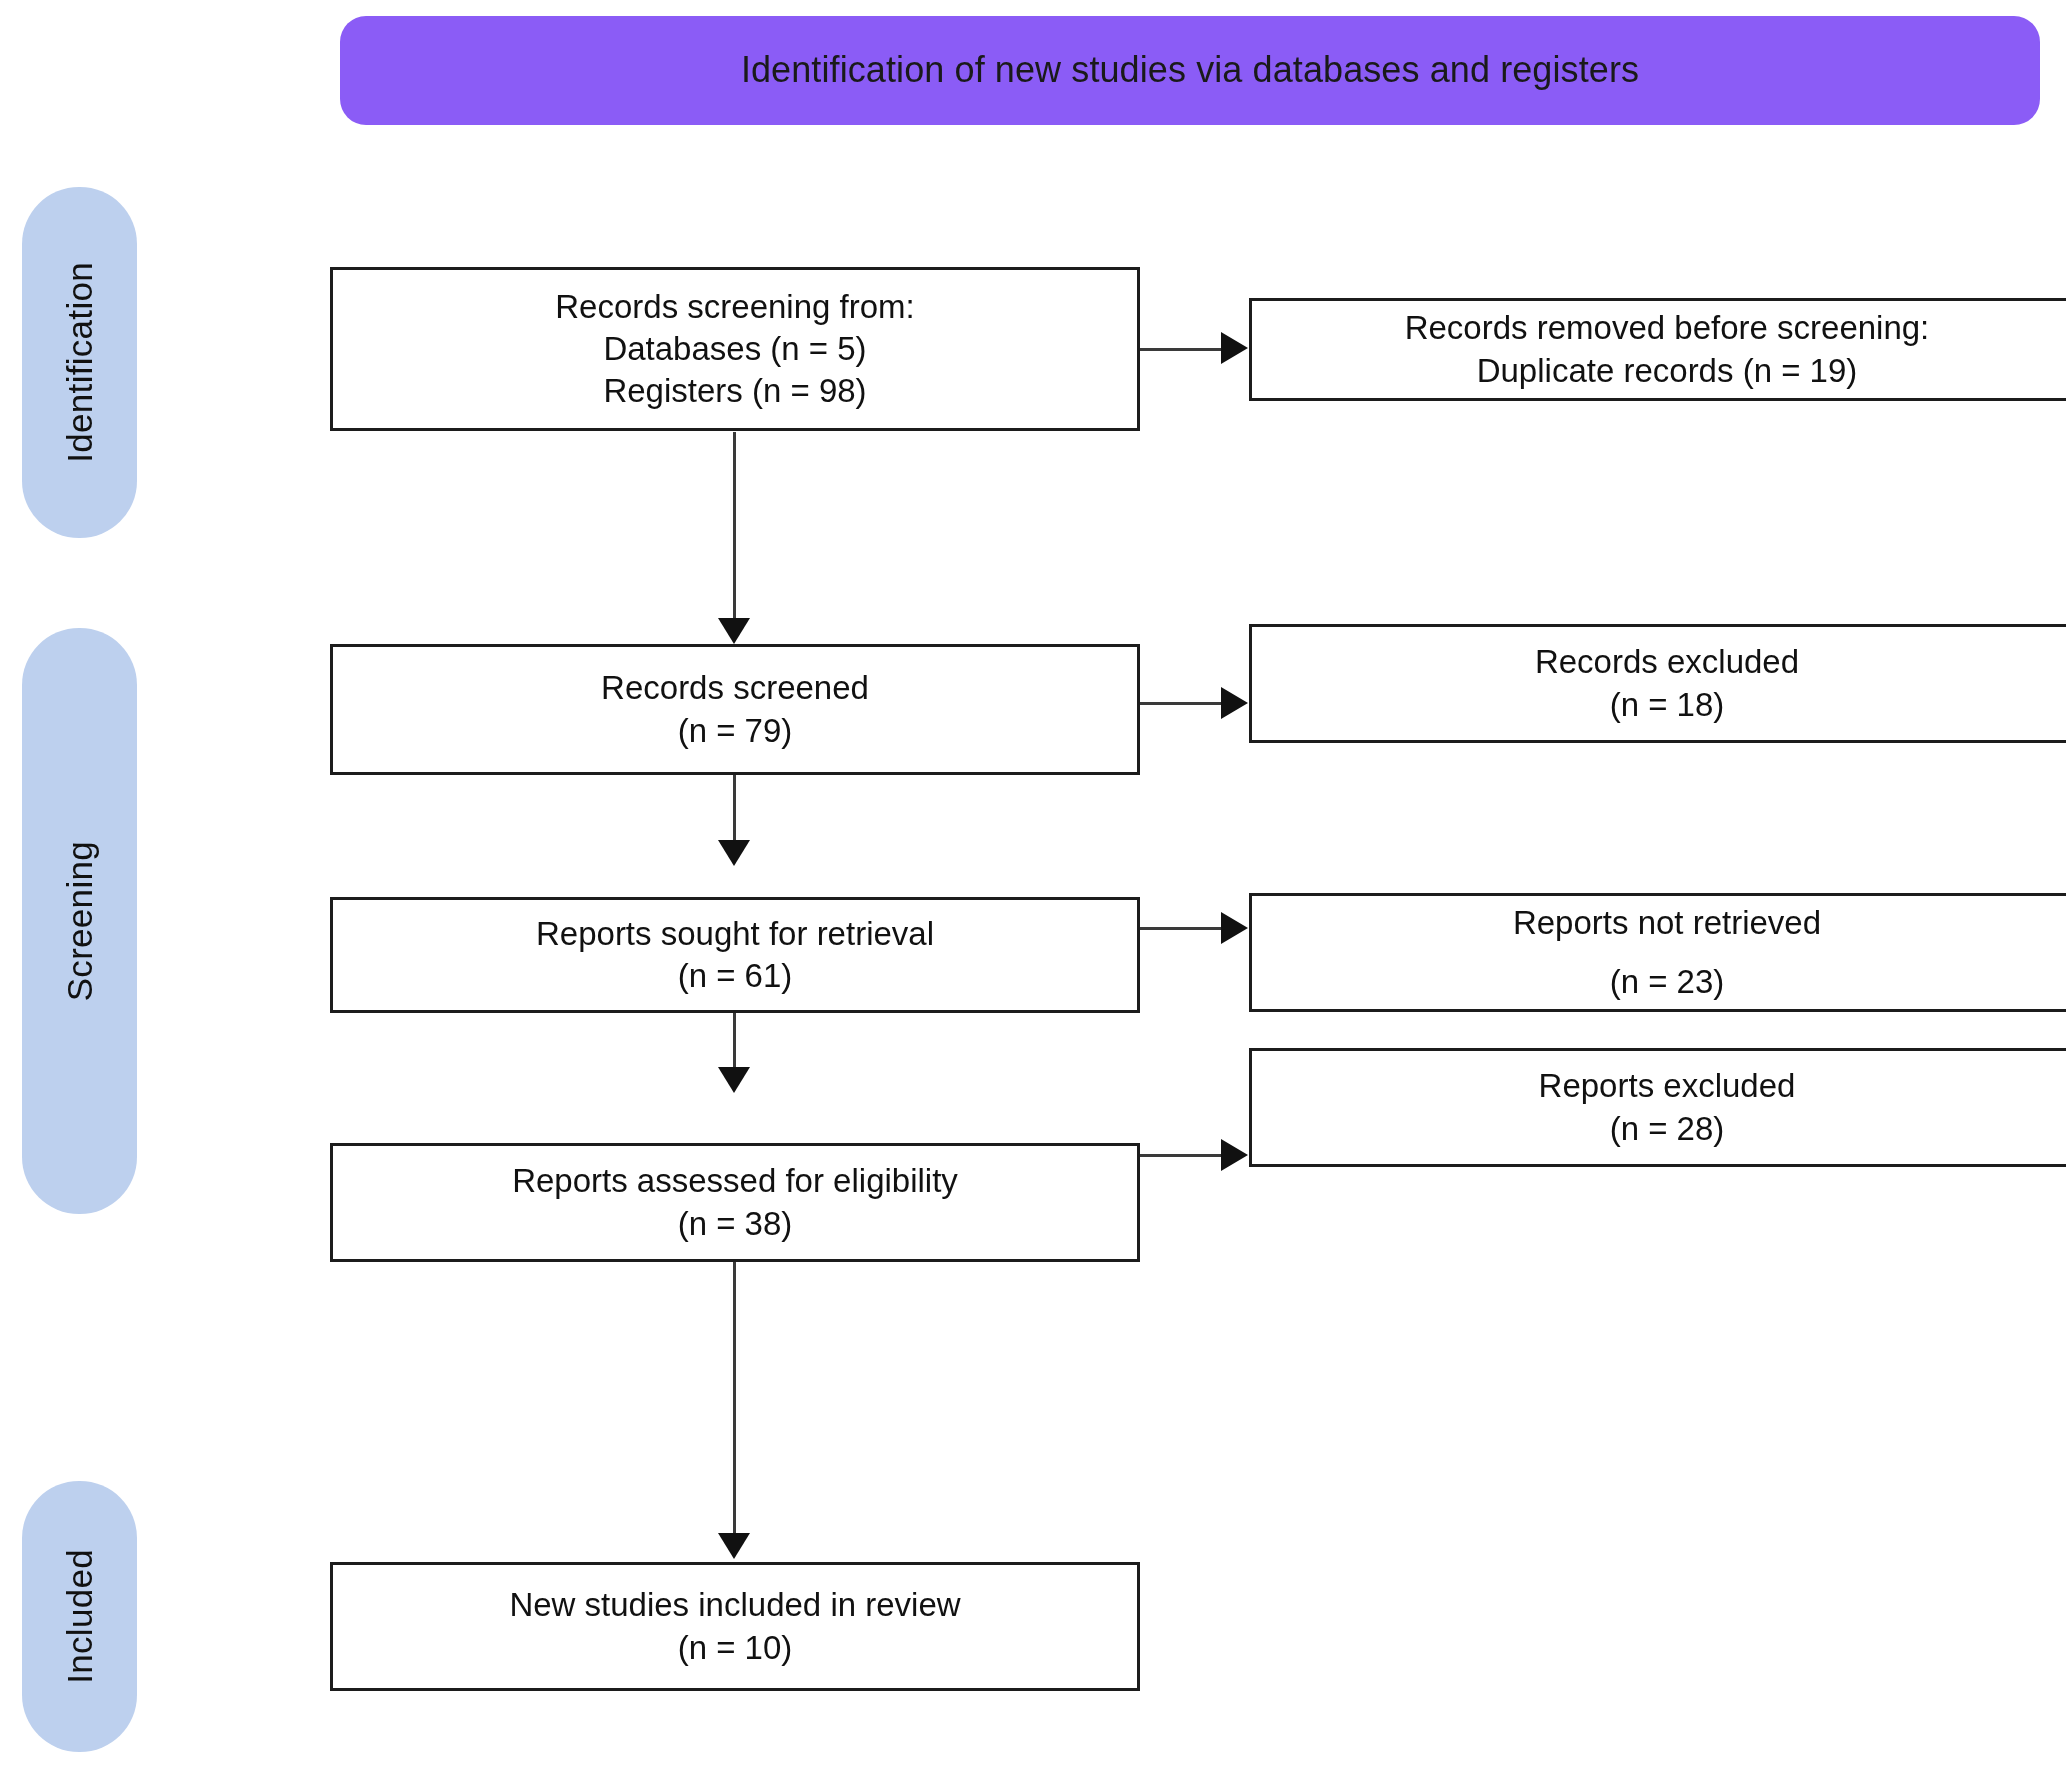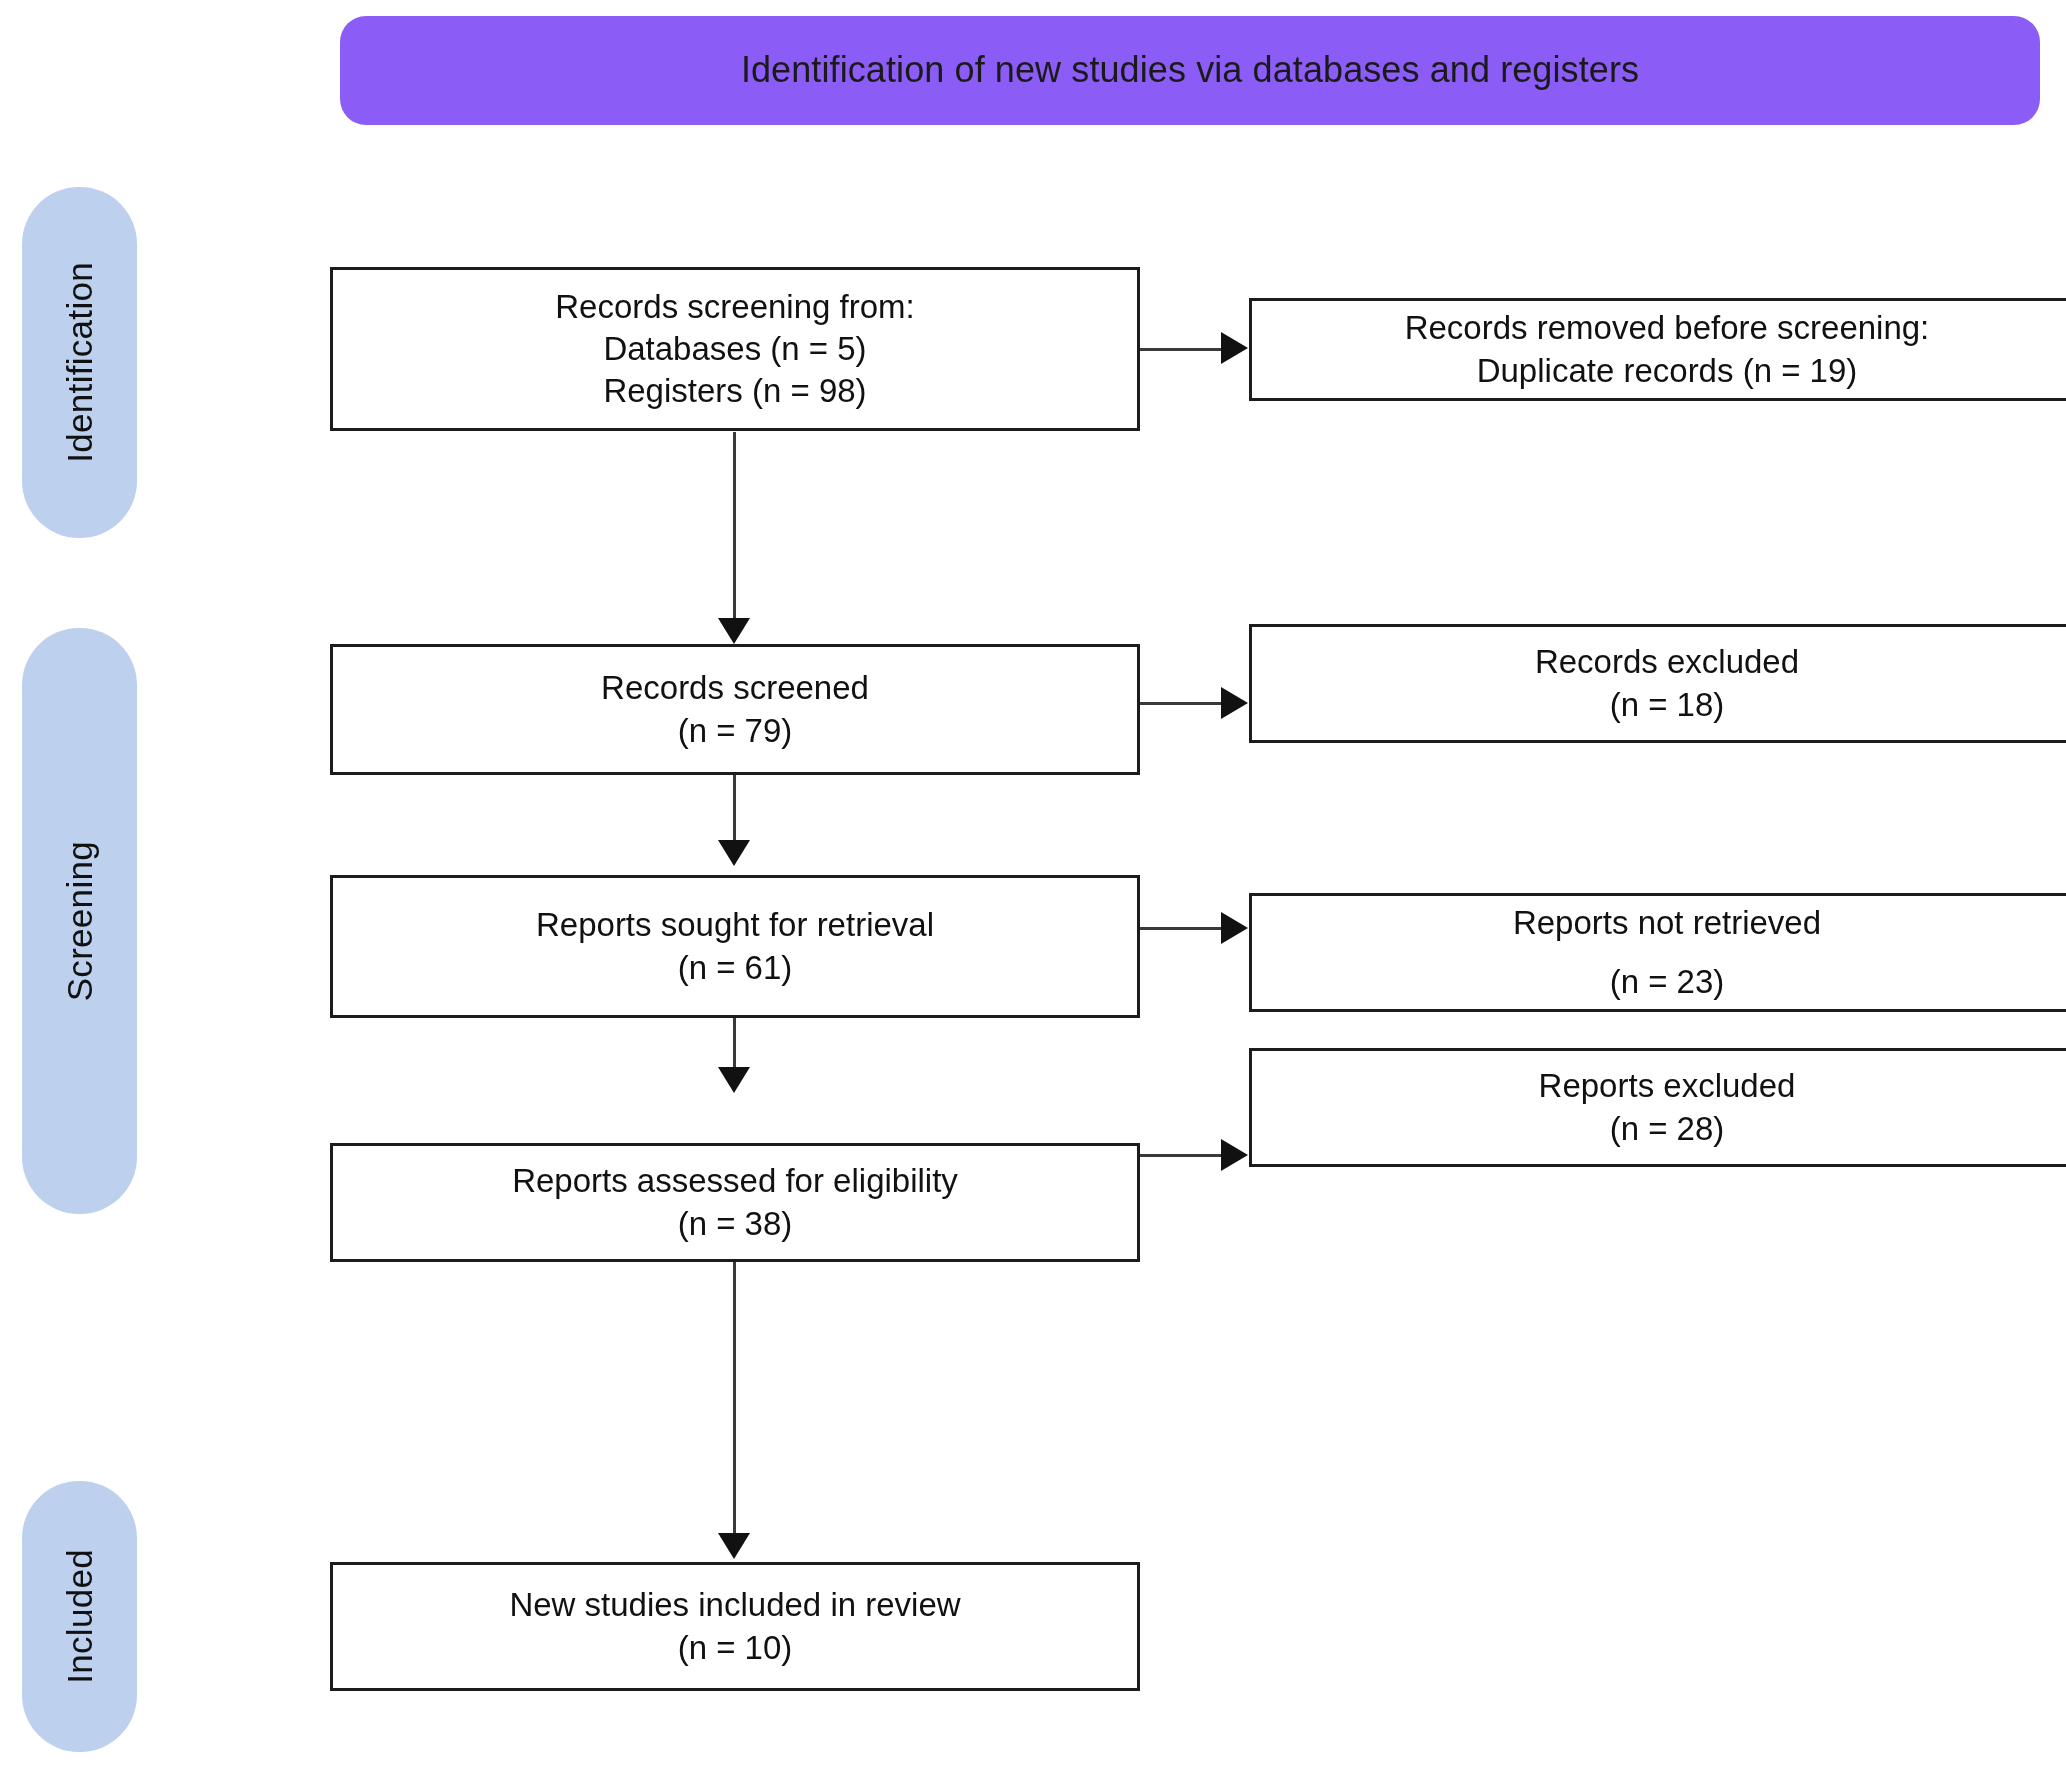--- a/index.html
+++ b/index.html
@@ -87,21 +87,21 @@
 
   
   .col-left  { left: 330px;  width: 810px; }
   
   .col-right { left: 1249px; width: 836px; }
 
   #box-identified      { top: 267px;  height: 164px; }
   #box-removed         { top: 298px;  height: 103px; }
   #box-screened        { top: 644px; height: 131px; }
   #box-excluded-recs   { top: 624px; height: 119px; }
-  #box-sought          { top: 875px; height: 143px; }
+  #box-sought          { top: 897px; height: 116px; }
   #box-not-retrieved   { top: 893px; height: 119px; gap: 16px; }
   #box-assessed        { top: 1096px; height: 119px; margin-top: 47px; }
   #box-excluded-reps   { top: 1048px; height: 119px; }
   #box-included        { top: 1562px; height: 129px; }
 
   
   .conn {
     position: absolute;
     background: #3a3a3a;
   }

